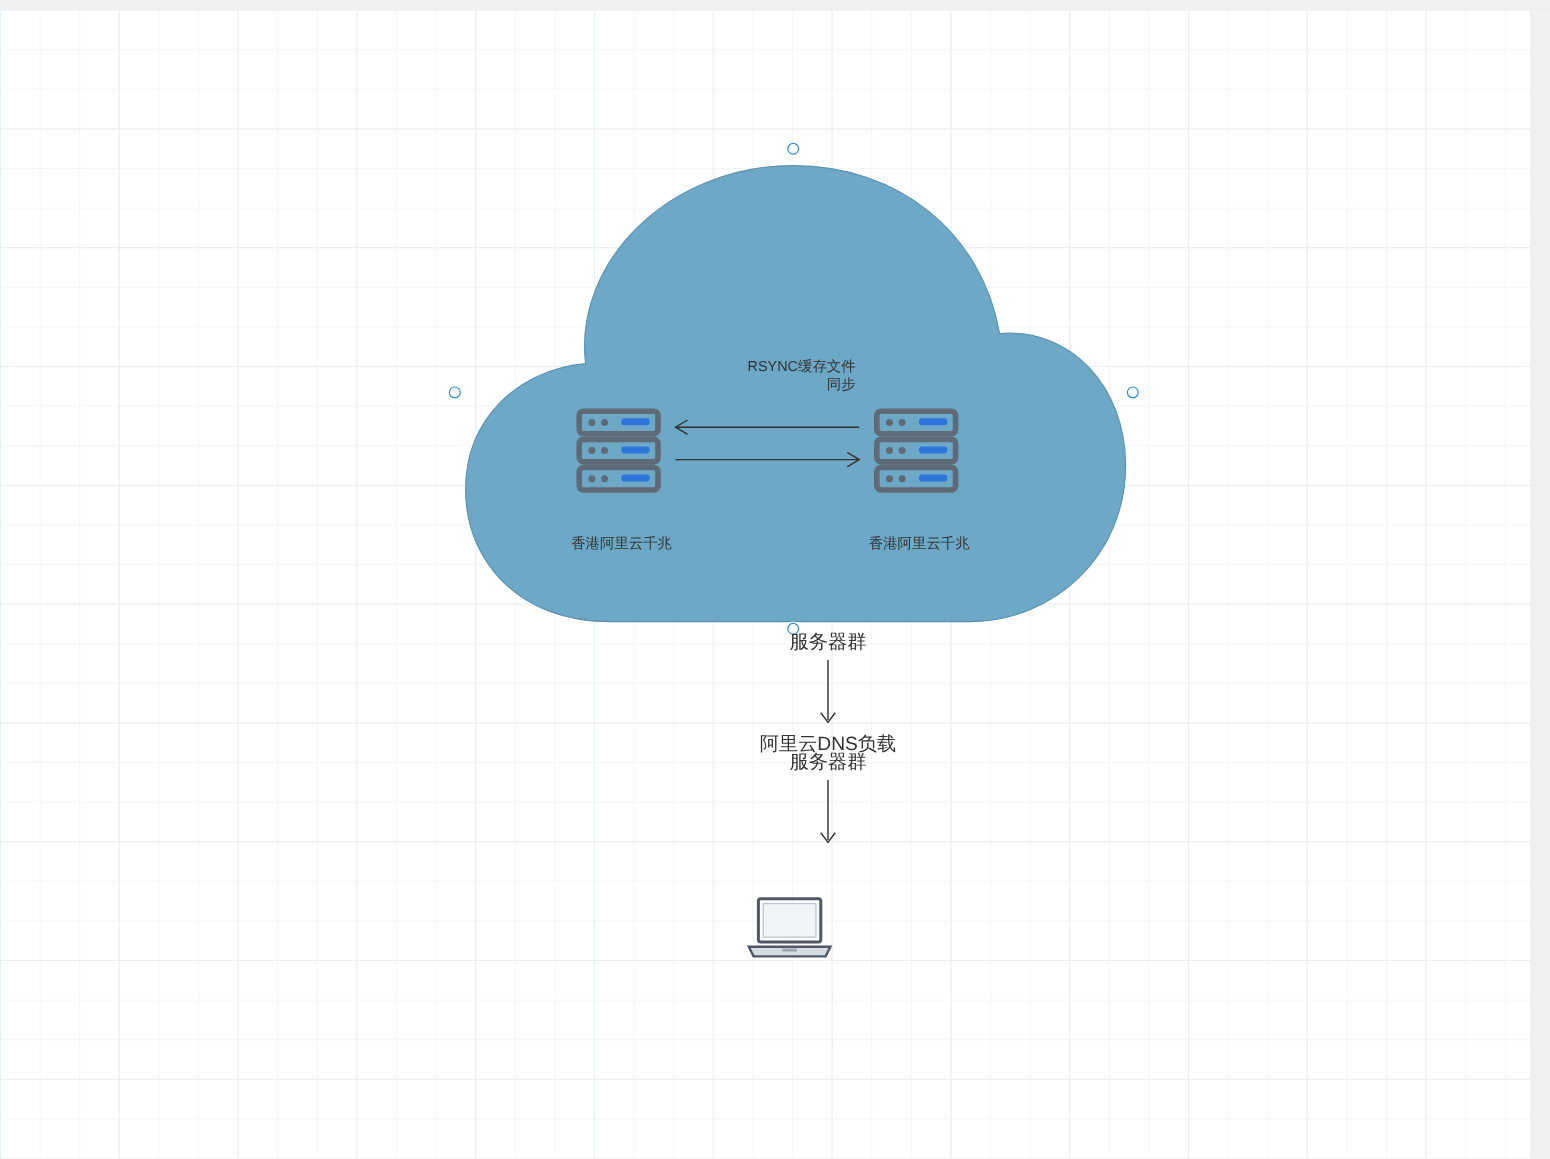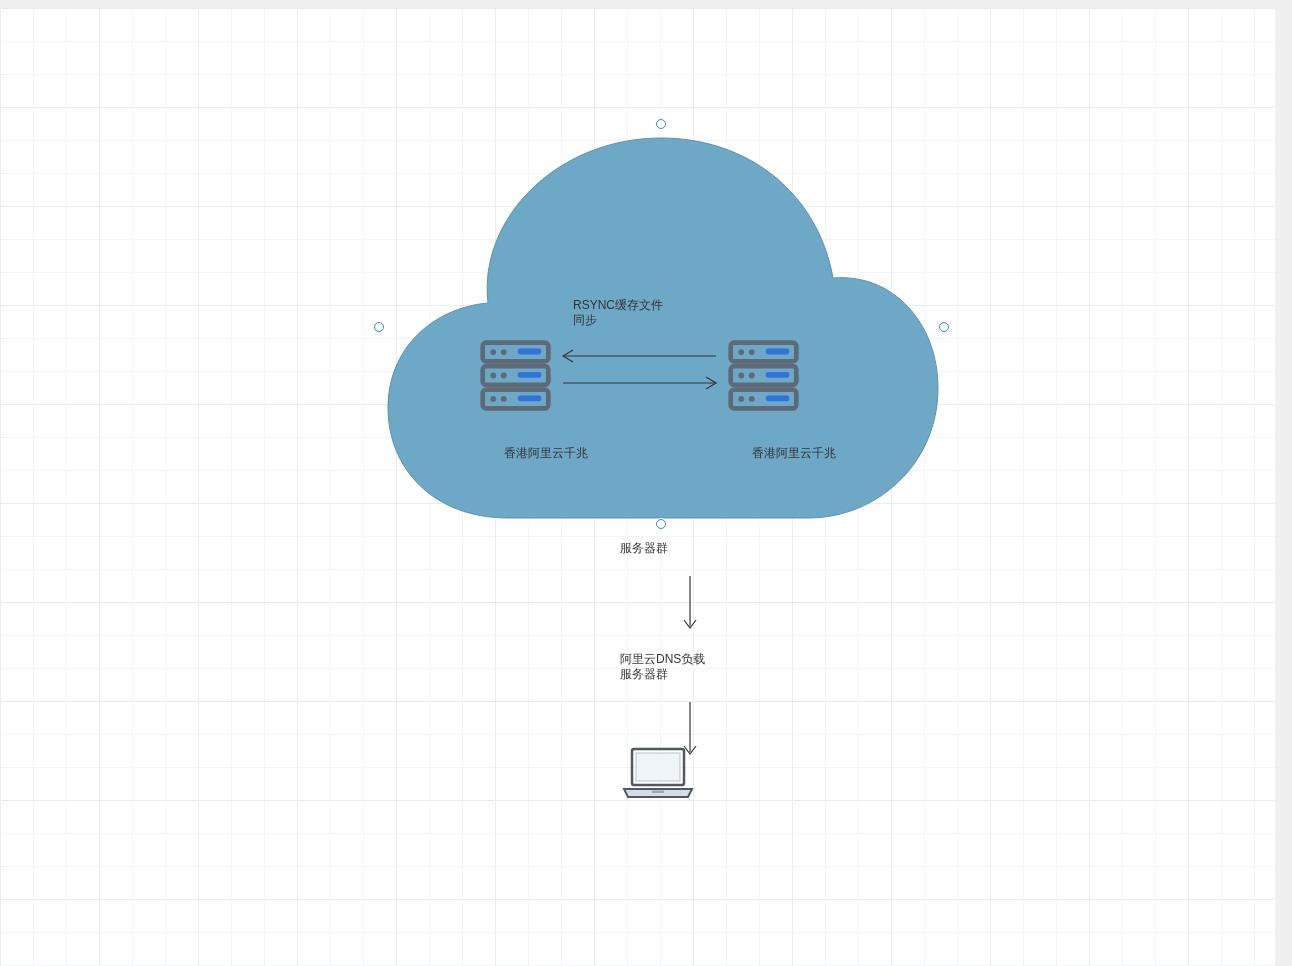--- a/index.html
+++ b/index.html
@@ -16,28 +16,28 @@
 .cloud-svg{position:absolute;left:0;top:0;width:565px;height:400px}
 .sel-handle{position:absolute;width:8px;height:8px;border:1px solid #2f8dd6;border-radius:50%;background:#fff;box-shadow:0 0 0 1px rgba(255,255,255,.8)}
 .sh-top{left:50%;top:-4px;transform:translateX(-50%)}
 .sh-bottom{left:50%;top:396px;transform:translateX(-50%)}
 .sh-left{left:-4px;top:50%;transform:translateY(-50%);margin-top:4px}
 .sh-right{left:561px;top:50%;transform:translateY(-50%);margin-top:4px}
 .server{position:absolute;width:75px;height:75px}
 .server-svg{width:75px;height:75px}
 .server1{left:100px;top:215px}
 .server2{left:348px;top:215px}
-.lbl{position:absolute;font-size:12px;color:#333;text-align:right;white-space:nowrap}
+.lbl{position:absolute;font-size:12px;color:#333;text-align:center;white-space:nowrap}
 .lbl-s1{left:70px;top:322px;width:140px}
 .lbl-s2{left:318px;top:322px;width:140px}
 .sync{position:absolute;left:175px;top:218px;width:173px;height:62px}
 .sync-svg{width:173px;height:62px}
-.lbl-sync{position:absolute;left:195px;top:175px;width:140px;font-size:12px;color:#333;text-align:left;line-height:15px}
+.lbl-sync{position:absolute;left:195px;top:175px;width:140px;font-size:12px;color:#333;text-align:right;line-height:15px}
 .below{position:absolute;left:620px;top:515px;width:140px}
-.flowlabel{font-size:12px;color:#333;text-align:left;line-height:15px;margin:18px 0}
+.flowlabel{font-size:16px;color:#333;text-align:center;line-height:15px;margin:5px 0}
 .arrow-down{width:140px;height:60px;display:flex;align-items:center;justify-content:center}
 .arrow-down svg{display:block}
 .laptop-wrap{position:absolute;left:618px;top:737px;width:80px;height:60px}
 </style>
 </head>
 <body>
 
 <div class="app">
  <div class="toolbar-strip"></div>
  <div class="scrollbar-v"></div>

